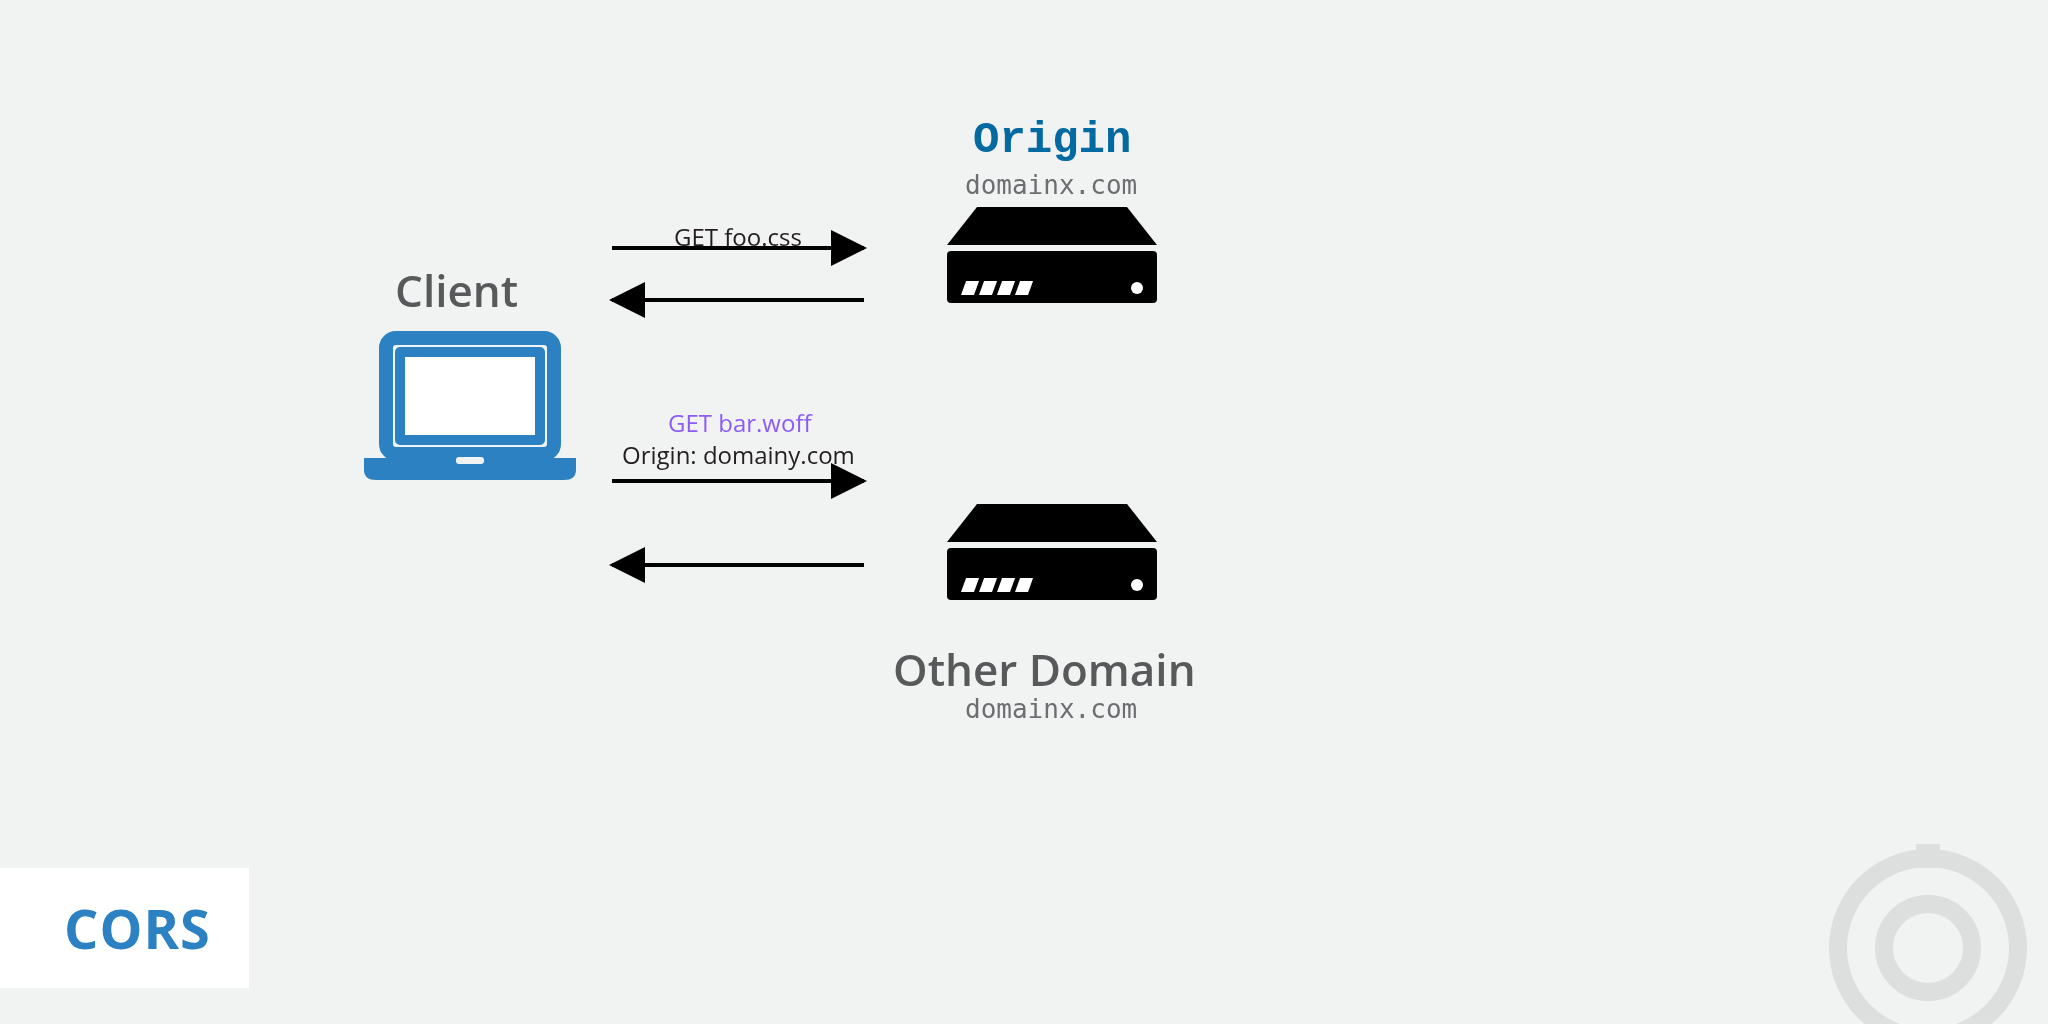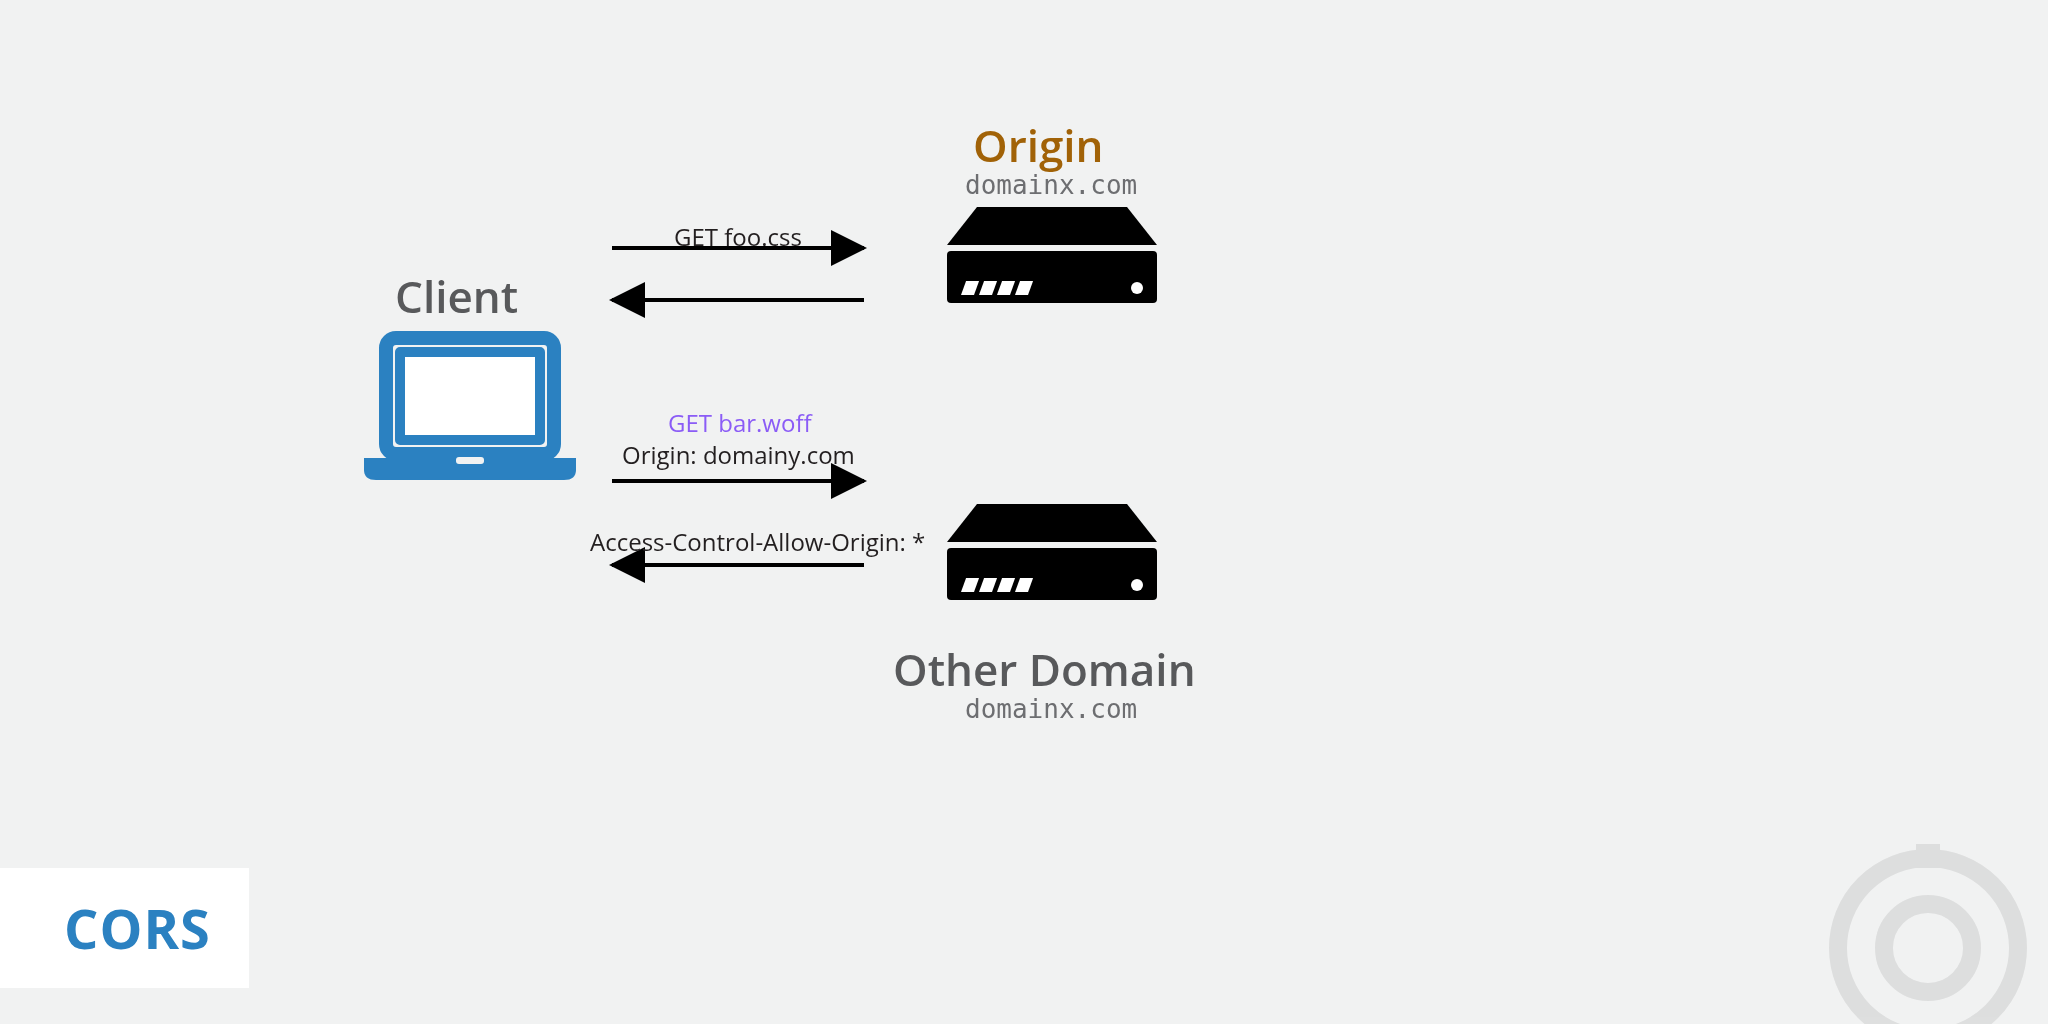--- a/index.html
+++ b/index.html
@@ -20,28 +20,28 @@
   .label {
     position: absolute;
     white-space: nowrap;
   }
   .client-label {
     font-size: 44px;
     font-weight: 600;
     color: #58595b;
     left: 395px;
     top: 260px;
-    margin-top: 6px;
   }
   .origin-label {
     font-size: 44px;
     font-weight: 600;
-    color: #a16207;
+    color: #0369a1;
     left: 973px;
     top: 115px;
+    font-family: Liberation Mono, monospace;
   }
   .origin-sub {
     font-family: "Consolas", "Menlo", monospace;
     font-size: 26px;
     color: #6d6e71;
     left: 965px;
     top: 170px;
   }
   .other-label {
     font-size: 44px;
@@ -185,19 +185,18 @@
   <div class="label origin-label">Origin</div>
   <div class="label origin-sub">domainx.com</div>
 
   <div class="label other-label">Other Domain</div>
   <div class="label other-sub">domainx.com</div>
 
   <div class="label req1">GET foo.css</div>
 
   <div class="label req2a">GET bar.woff</div>
   <div class="label req2b">Origin: domainy.com</div>
-  <div class="label resp2">Access-Control-Allow-Origin: *</div>
 
   <div class="cors-card">
     <span class="cors-text">CORS</span>
   </div>
 
 </div>
 
 </body></html>

